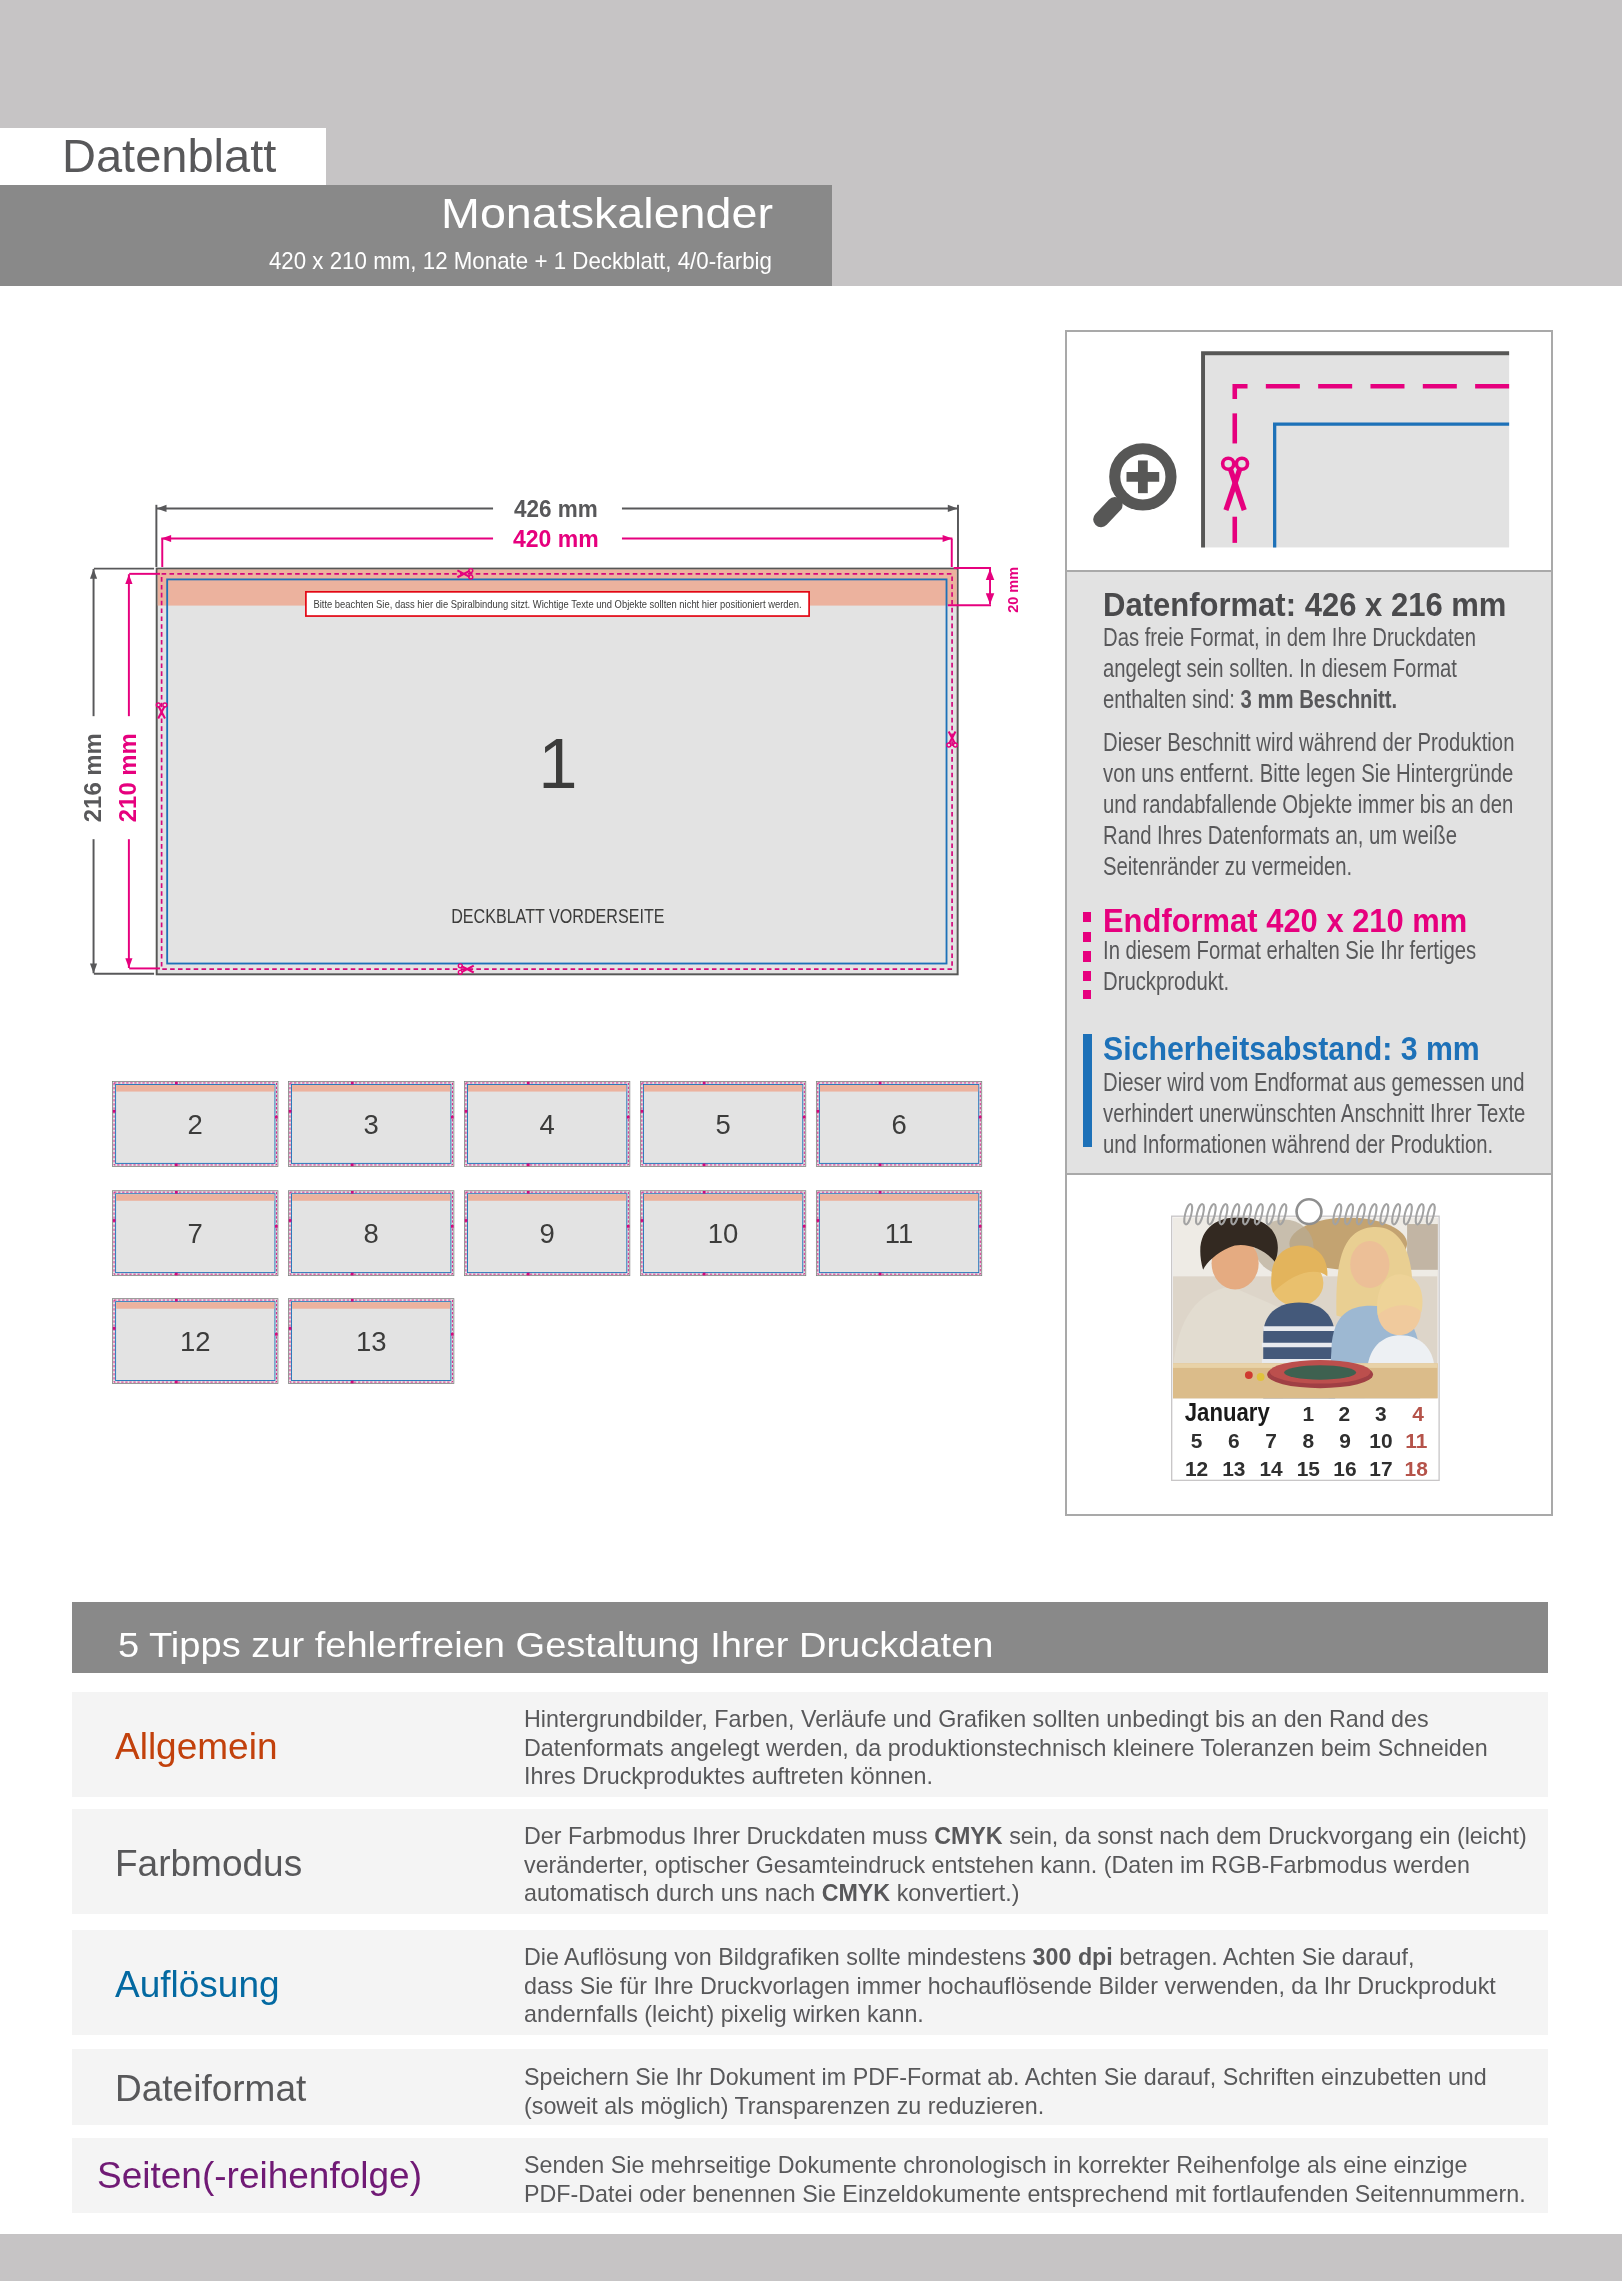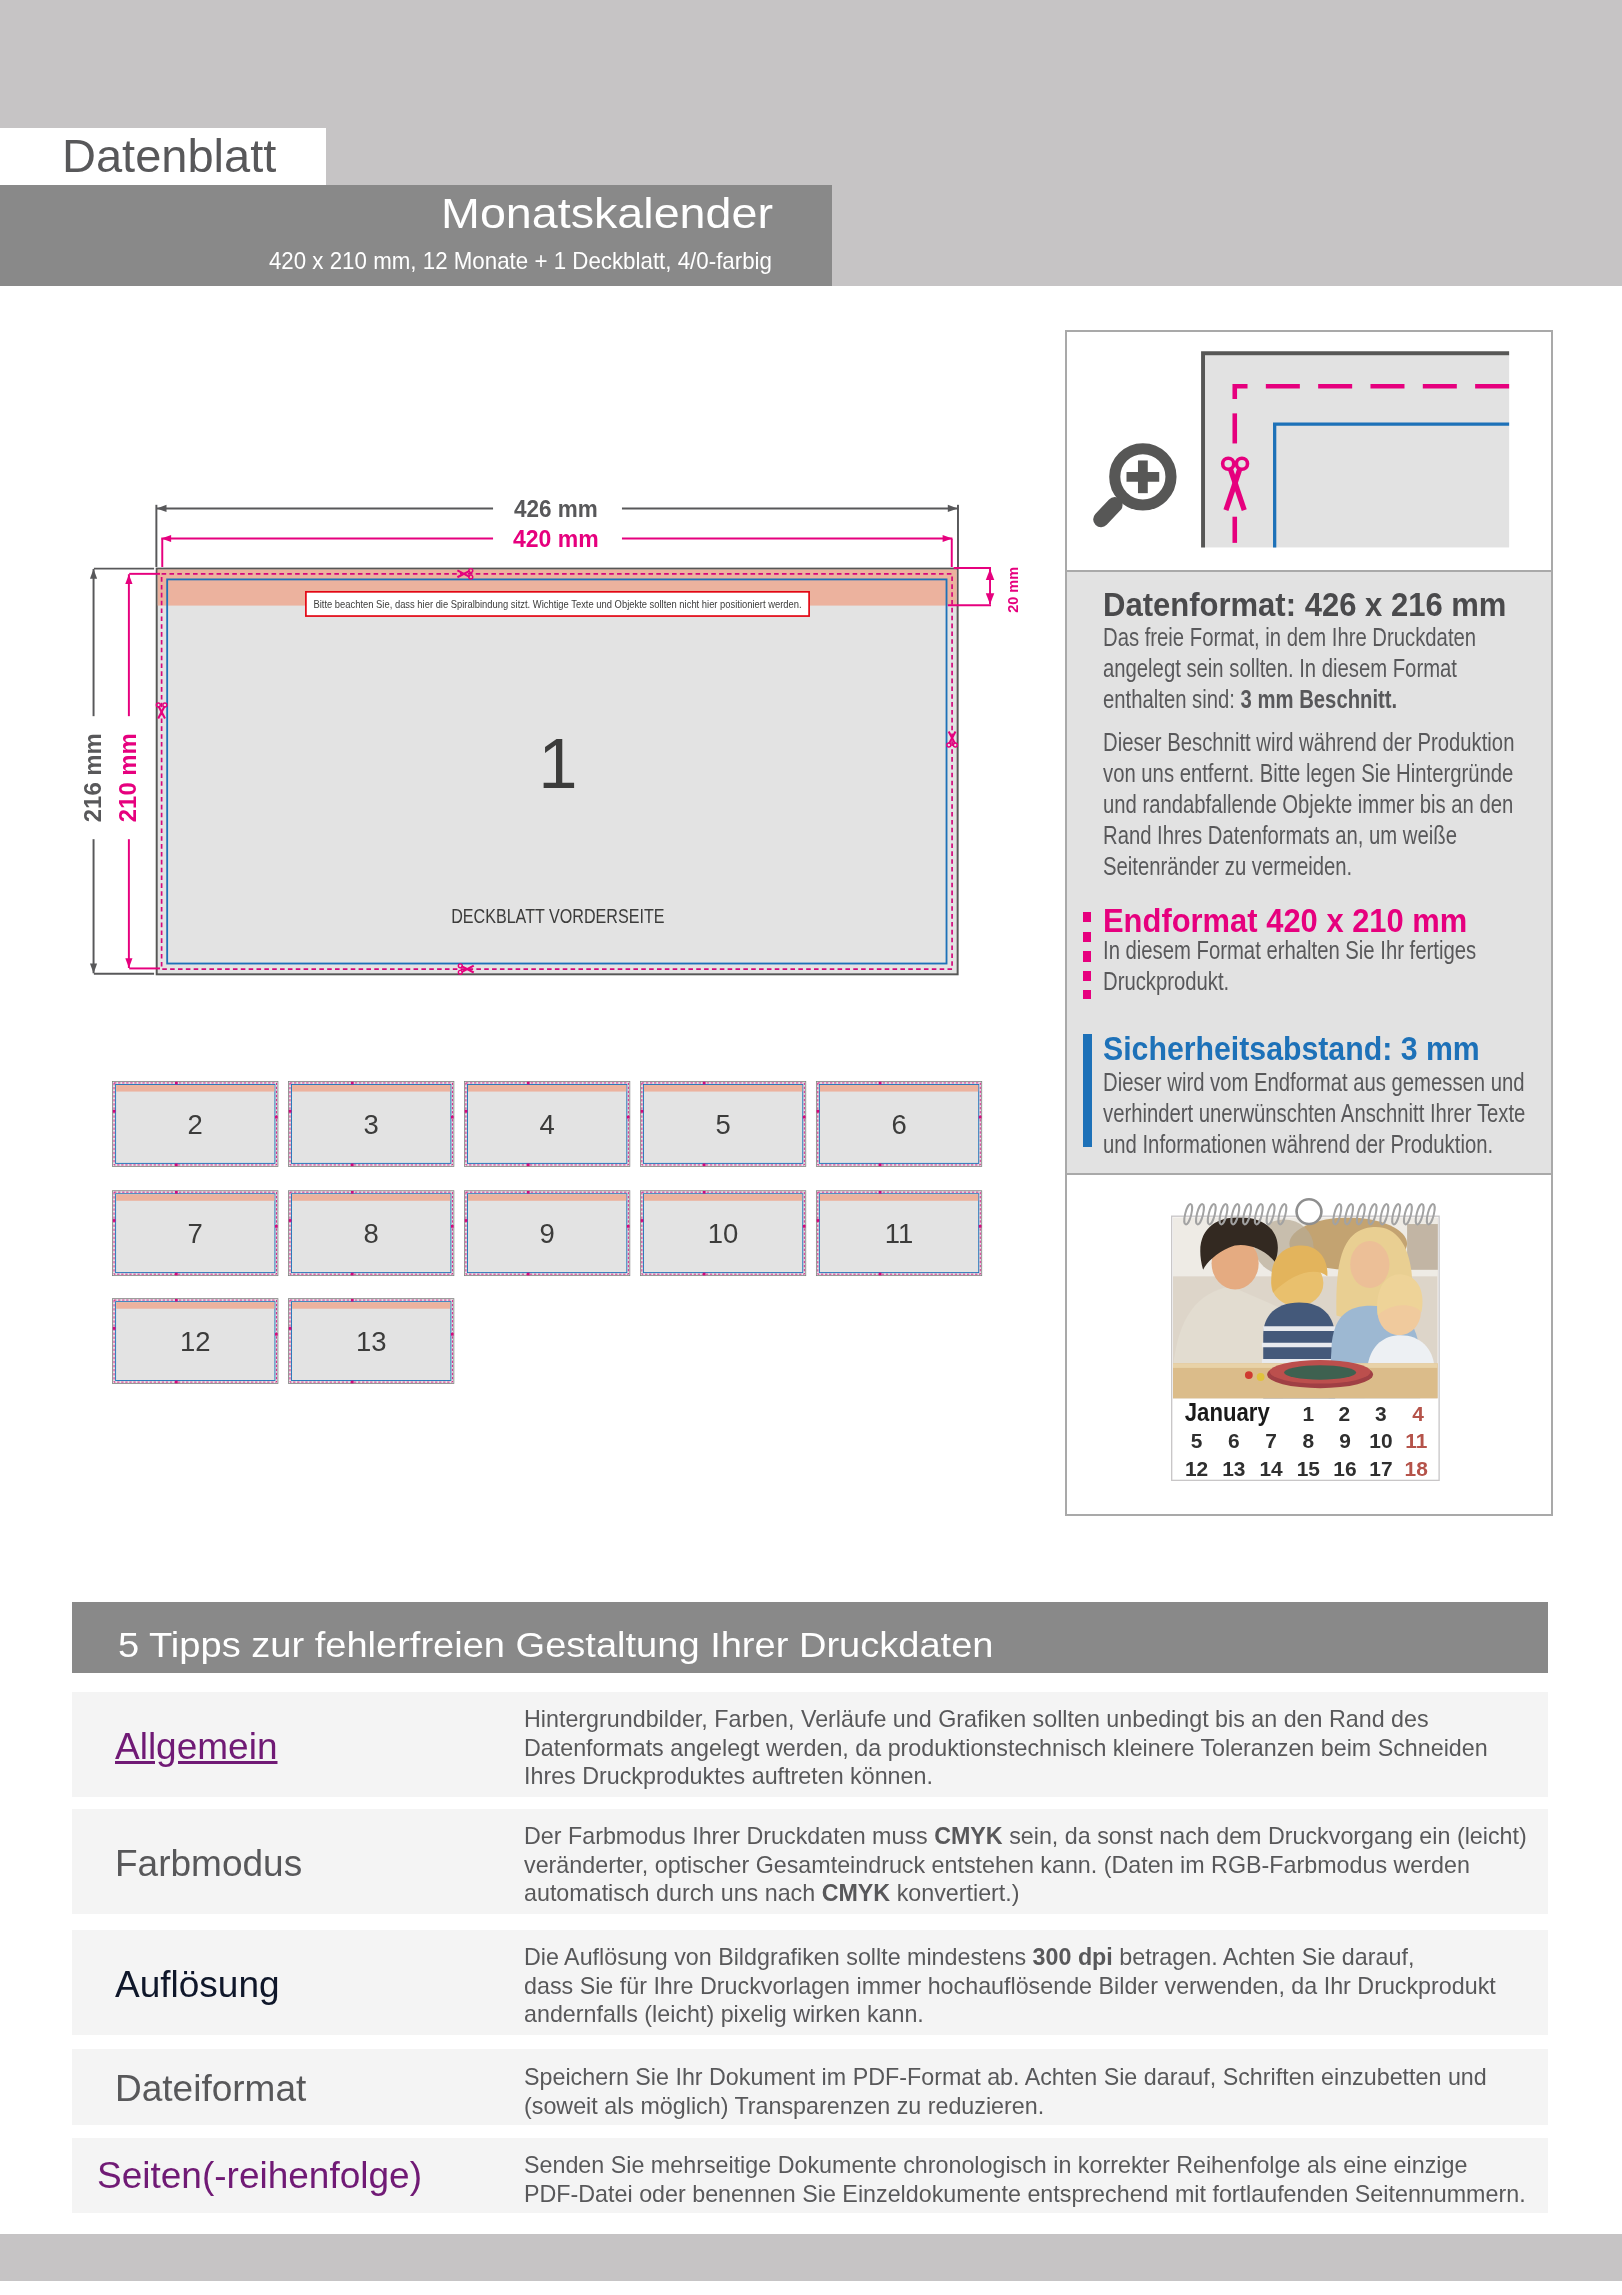--- a/index.html
+++ b/index.html
@@ -334,29 +334,29 @@
         <text x="2055" y="2256">16</text>
         <text x="2110" y="2256">17</text>
     <text x="2164" y="2256" fill="#b5534a">18</text>
   </g>
 </svg>
 
 <div class="abs" style="left:72px;top:1602px;width:1476px;height:71px;background:#898989;"></div>
 <div class="abs" style="left:118px;top:1627px;font-size:35px;line-height:35px;color:#ffffff;white-space:nowrap;transform:scaleX(1.087);transform-origin:left top;">5 Tipps zur fehlerfreien Gestaltung Ihrer Druckdaten</div>
 
 <div class="abs" style="left:72px;top:1692px;width:1476px;height:105px;background:#f4f4f4;"></div>
-<div class="abs" style="left:115px;top:1728px;font-size:37px;line-height:37px;color:#701a75;text-decoration:underline;">Allgemein</div>
+<div class="abs" style="left:115px;top:1728px;font-size:37px;line-height:37px;color:#c2410c;">Allgemein</div>
 <div class="abs" style="left:524px;top:1705px;font-size:24px;line-height:28.5px;color:#58585a;white-space:nowrap;transform:scaleX(0.97);transform-origin:left top;">Hintergrundbilder, Farben, Verläufe und Grafiken sollten unbedingt bis an den Rand des<br>Datenformats angelegt werden, da produktionstechnisch kleinere Toleranzen beim Schneiden<br>Ihres Druckproduktes auftreten können.</div>
 
 <div class="abs" style="left:72px;top:1809px;width:1476px;height:105px;background:#f4f4f4;"></div>
 <div class="abs" style="left:115px;top:1845px;font-size:37px;line-height:37px;color:#58585a;text-align:center;">Farbmodus</div>
 <div class="abs" style="left:524px;top:1822px;font-size:24px;line-height:28.5px;color:#58585a;white-space:nowrap;transform:scaleX(0.97);transform-origin:left top;">Der Farbmodus Ihrer Druckdaten muss <b>CMYK</b> sein, da sonst nach dem Druckvorgang ein (leicht)<br>veränderter, optischer Gesamteindruck entstehen kann. (Daten im RGB-Farbmodus werden<br>automatisch durch uns nach <b>CMYK</b> konvertiert.)</div>
 
 <div class="abs" style="left:72px;top:1930px;width:1476px;height:105px;background:#f4f4f4;"></div>
-<div class="abs" style="left:115px;top:1966px;font-size:37px;line-height:37px;color:#0f172a;">Auflösung</div>
+<div class="abs" style="left:115px;top:1966px;font-size:37px;line-height:37px;color:#0369a1;">Auflösung</div>
 <div class="abs" style="left:524px;top:1943px;font-size:24px;line-height:28.5px;color:#58585a;white-space:nowrap;transform:scaleX(0.97);transform-origin:left top;">Die Auflösung von Bildgrafiken sollte mindestens <b>300 dpi</b> betragen. Achten Sie darauf,<br>dass Sie für Ihre Druckvorlagen immer hochauflösende Bilder verwenden, da Ihr Druckprodukt<br>andernfalls (leicht) pixelig wirken kann.</div>
 
 <div class="abs" style="left:72px;top:2049px;width:1476px;height:76px;background:#f4f4f4;"></div>
 <div class="abs" style="left:115px;top:2070px;font-size:37px;line-height:37px;color:#58585a;text-align:center;">Dateiformat</div>
 <div class="abs" style="left:524px;top:2063px;font-size:24px;line-height:28.5px;color:#58585a;white-space:nowrap;transform:scaleX(0.97);transform-origin:left top;">Speichern Sie Ihr Dokument im PDF-Format ab. Achten Sie darauf, Schriften einzubetten und<br>(soweit als möglich) Transparenzen zu reduzieren.</div>
 
 <div class="abs" style="left:72px;top:2138px;width:1476px;height:75px;background:#f4f4f4;"></div>
 <div class="abs" style="left:97px;top:2157px;font-size:37px;line-height:37px;color:#701a75;">Seiten(-reihenfolge)</div>
 <div class="abs" style="left:524px;top:2151px;font-size:24px;line-height:28.5px;color:#58585a;white-space:nowrap;transform:scaleX(0.97);transform-origin:left top;">Senden Sie mehrseitige Dokumente chronologisch in korrekter Reihenfolge als eine einzige<br>PDF-Datei oder benennen Sie Einzeldokumente entsprechend mit fortlaufenden Seitennummern.</div>
 

